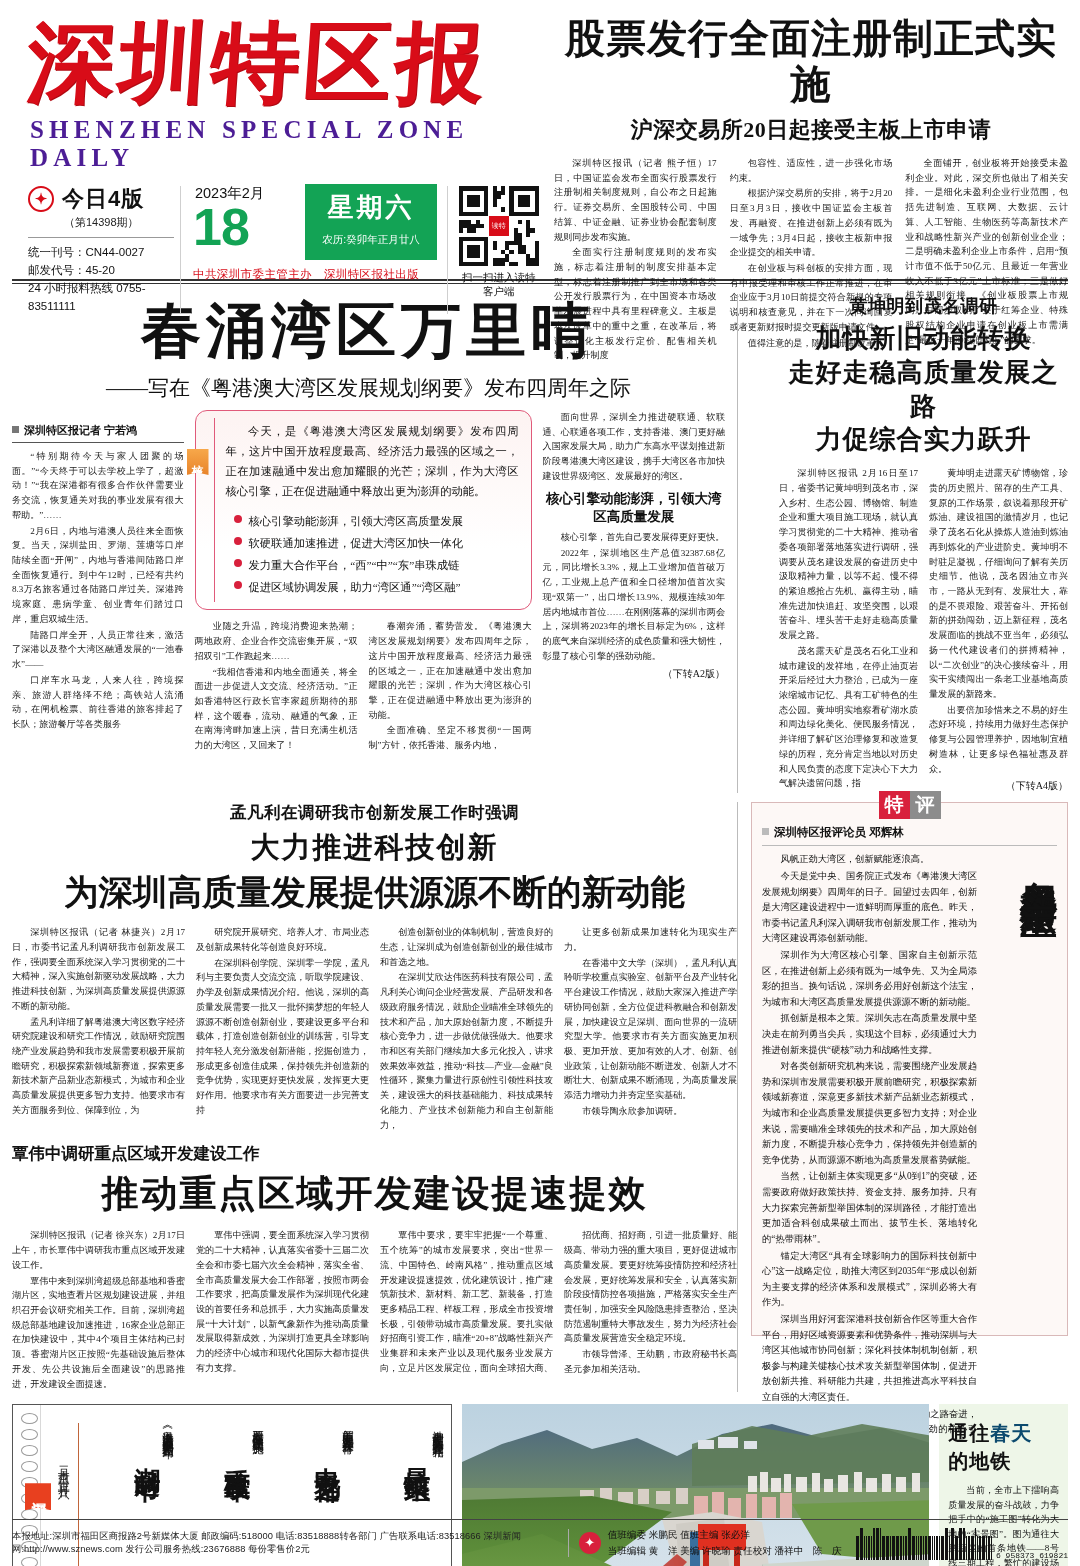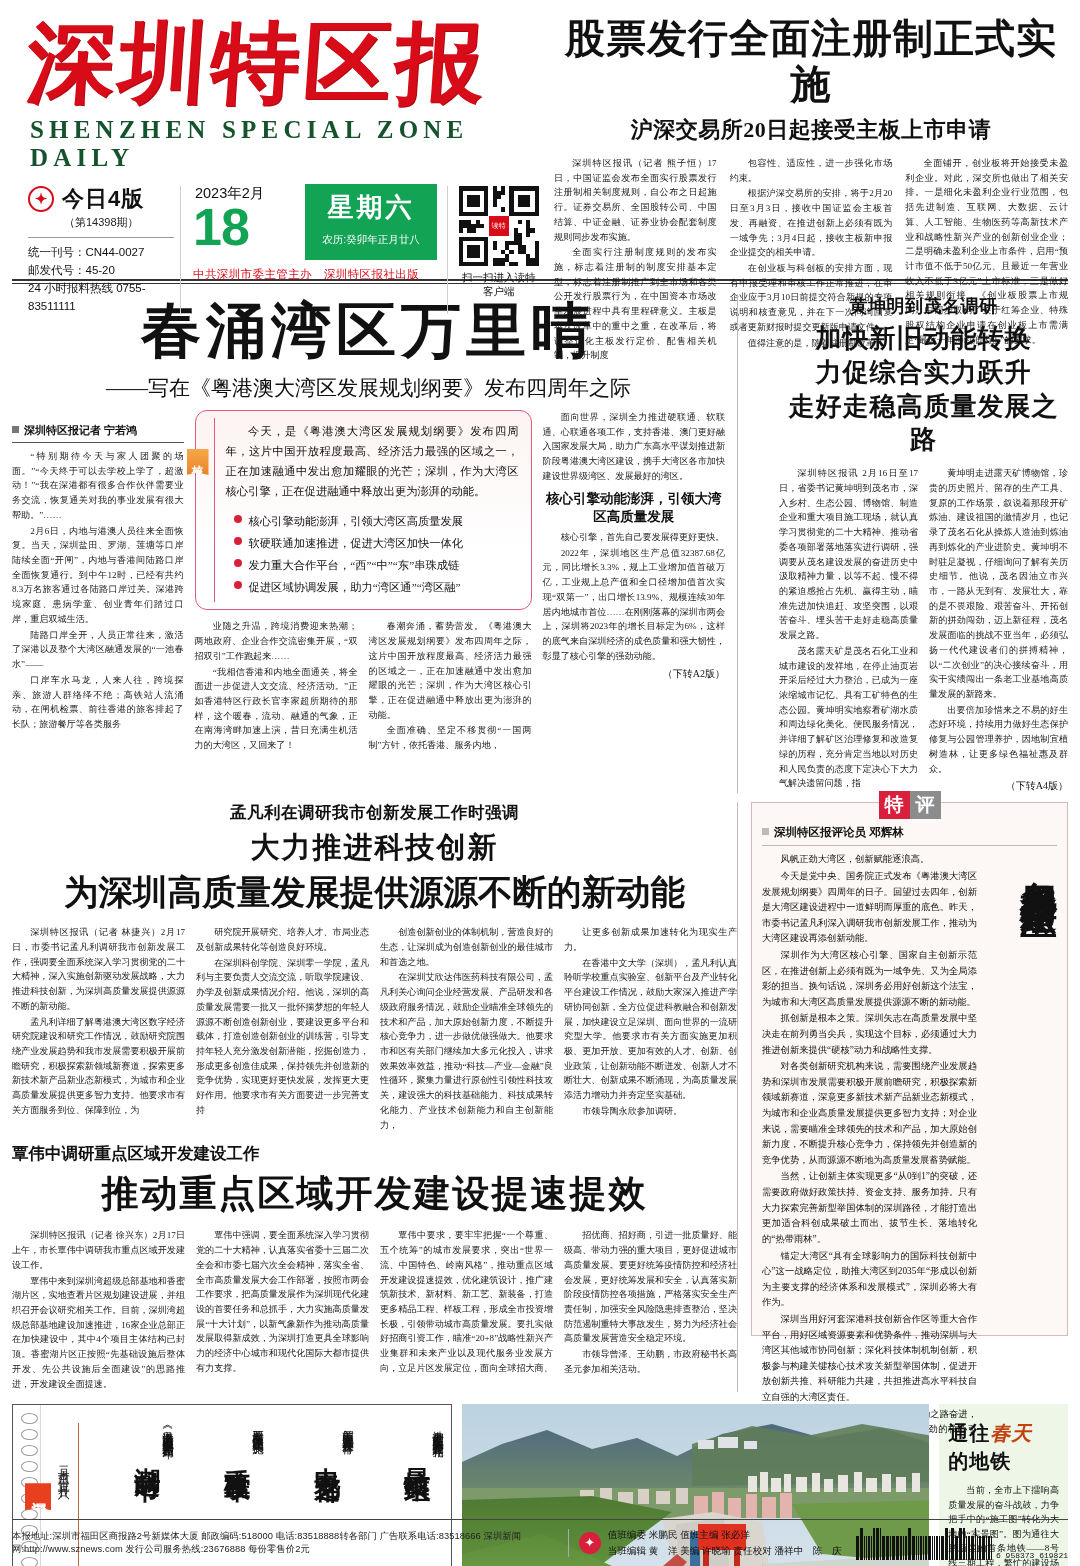--- a/index.html
+++ b/index.html
@@ -18,21 +18,21 @@
   .logo-cn {
     font-family: "Liberation Serif", serif;
     font-size: 88px; font-weight: bold; color: #d80c18;
     letter-spacing: 4px; line-height: 1.05;
     padding: 12px 0 0 16px;
     text-shadow: 1px 1px 0 #b00a12;
     transform: skewX(-4deg);
   }
   .logo-en {
     font-family: "Liberation Serif", serif;
-    font-size: 25px; font-weight: bold; color: #14532d;
+    font-size: 25px; font-weight: bold; color: #4c1d95;
     letter-spacing: 5.2px; padding: 6px 0 0 18px;
   }
   .mast-info { display: flex; align-items: flex-start; padding: 12px 0 0 6px; }
   .mi-col1 { width: 232px; padding-left: 10px; }
   .mi-top { display: flex; align-items: center; gap: 8px; }
   .mi-badge {
     width: 26px; height: 26px; border-radius: 50%;
     border: 2px solid #d80c18; color: #d80c18;
     display: flex; align-items: center; justify-content: center;
     font-size: 15px; font-weight: bold; flex: none;
@@ -202,21 +202,21 @@
   }
   .ci-title {
     writing-mode: vertical-rl; font-size: 26px; font-weight: bold;
     letter-spacing: 3px; padding-top: 30px; line-height: 1.05;
   }
 
   .photo { width: 472px; height: 245px; position: relative; overflow: hidden; }
   .photo svg { display: block; }
   .metro-box { width: 130px; height: 245px; background: #eef6e8; padding: 16px 9px 8px; }
   .mb-t1 { font-size: 20px; font-weight: bold; letter-spacing: 1px; font-family: "Liberation Sans", sans-serif; }
-  .mb-t1 .grn { color: #c2410c; font-family: "Liberation Serif", serif; font-style: italic; }
+  .mb-t1 .grn { color: #0c4a6e; font-family: "Liberation Serif", serif; }
   .mb-t2 { font-size: 20px; font-weight: bold; letter-spacing: 1px; font-family: "Liberation Sans", sans-serif; margin-top: 1px;}
   .mb-body { font-size: 9.1px; line-height: 1.6; text-align: justify; margin-top: 8px; }
   .mb-body p { text-indent: 2em; }
   .mb-credit { font-size: 9.6px; font-weight: bold; line-height: 1.6; margin-top: 6px; font-family: "Liberation Sans", sans-serif; text-indent: 2em;}
 
   
   .footer { position: absolute; left: 12px; right: 12px; bottom: 6px; }
   .foot-rule { border-top: 1.6px solid #444; margin-bottom: 6px; }
   .foot-row { display: flex; align-items: center; }
   .foot-txt { font-size: 9.3px; color: #222; letter-spacing: .1px; font-family: "Liberation Sans", sans-serif; flex: 1;}
@@ -528,22 +528,22 @@
             </div>
           <div class="jumpto">（下转A2版）</div>
         </div>
       </div>
     </div>
 
     <div class="z2-right">
       <div class="z2r-kicker">黄坤明到茂名调研</div>
       <div class="z2r-head">
         <div>加快新旧动能转换</div>
+        <div>走好走稳高质量发展之路</div>
         <div>力促综合实力跃升</div>
-        <div>走好走稳高质量发展之路</div>
       </div>
       <div class="z2r-cols">
         <div class="c body-txt">
             <p>深圳特区报讯 2月16日至17日，省委书记黄坤明到茂名市，深入乡村、生态公园、博物馆、制造企业和重大项目施工现场，就认真学习贯彻党的二十大精神、推动省委各项部署落地落实进行调研，强调要从茂名建设发展的奋进历史中汲取精神力量，以等不起、慢不得的紧迫感抢占先机、赢得主动，瞄准先进加快追赶、攻坚突围，以艰苦奋斗、埋头苦干走好走稳高质量发展之路。</p>
             <p>茂名露天矿是茂名石化工业和城市建设的发祥地，在停止油页岩开采后经过大力整治，已成为一座浓缩城市记忆、具有工矿特色的生态公园。黄坤明实地察看矿湖水质和周边绿化美化、便民服务情况，并详细了解矿区治理修复和改造复绿的历程，充分肯定当地以对历史和人民负责的态度下定决心下大力气解决遗留问题，指</p>
           </div>
         <div class="c">
           <div class="body-txt">
               <p>黄坤明走进露天矿博物馆，珍贵的历史照片、留存的生产工具、复原的工作场景，叙说着那段开矿炼油、建设祖国的激情岁月，也记录了茂名石化从操炼人造油到炼油再到炼化的产业进阶史。黄坤明不时驻足凝视，仔细询问了解有关历史细节。他说，茂名因油立市兴市，一路从无到有、发展壮大，靠的是不畏艰险、艰苦奋斗、开拓创新的拼劲闯劲，迈上新征程，茂名发展面临的挑战不亚当年，必须弘扬一代代建设者们的拼搏精神，以“二次创业”的决心接续奋斗，用实干实绩闯出一条老工业基地高质量发展的新路来。</p>
               <p>出要倍加珍惜来之不易的好生态好环境，持续用力做好生态保护修复与公园管理养护，因地制宜植树造林，让更多绿色福祉惠及群众。</p>

